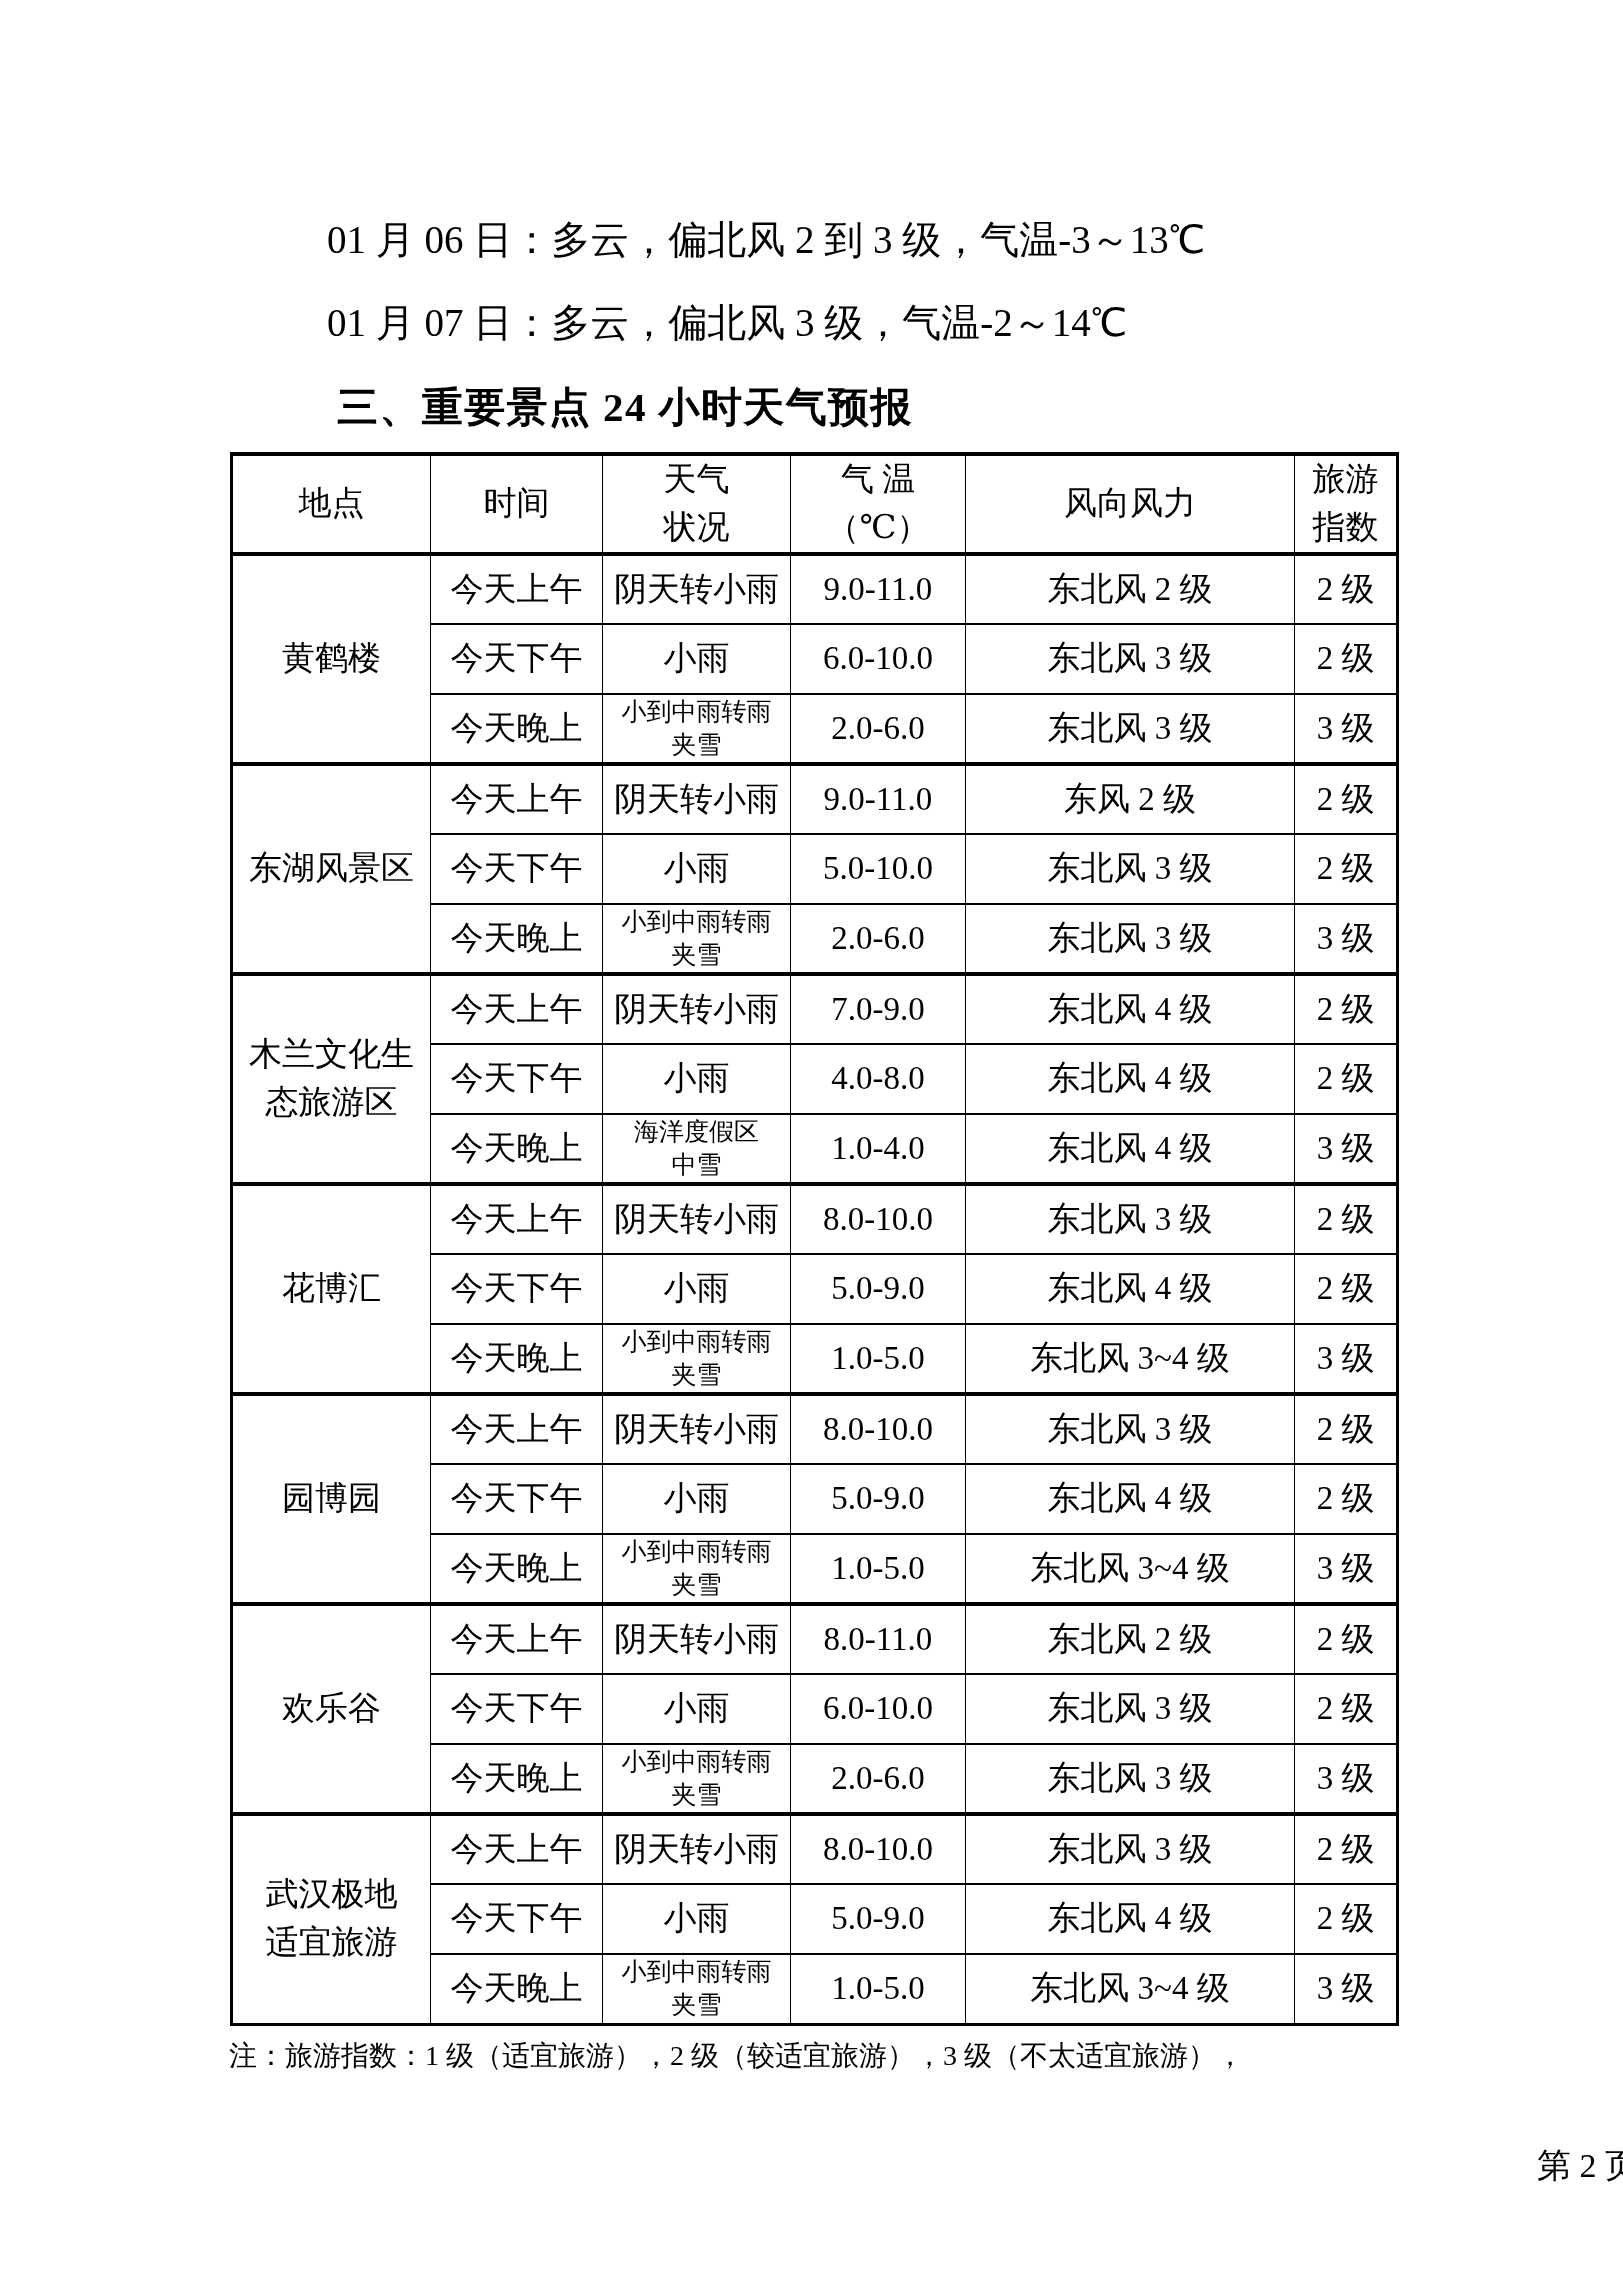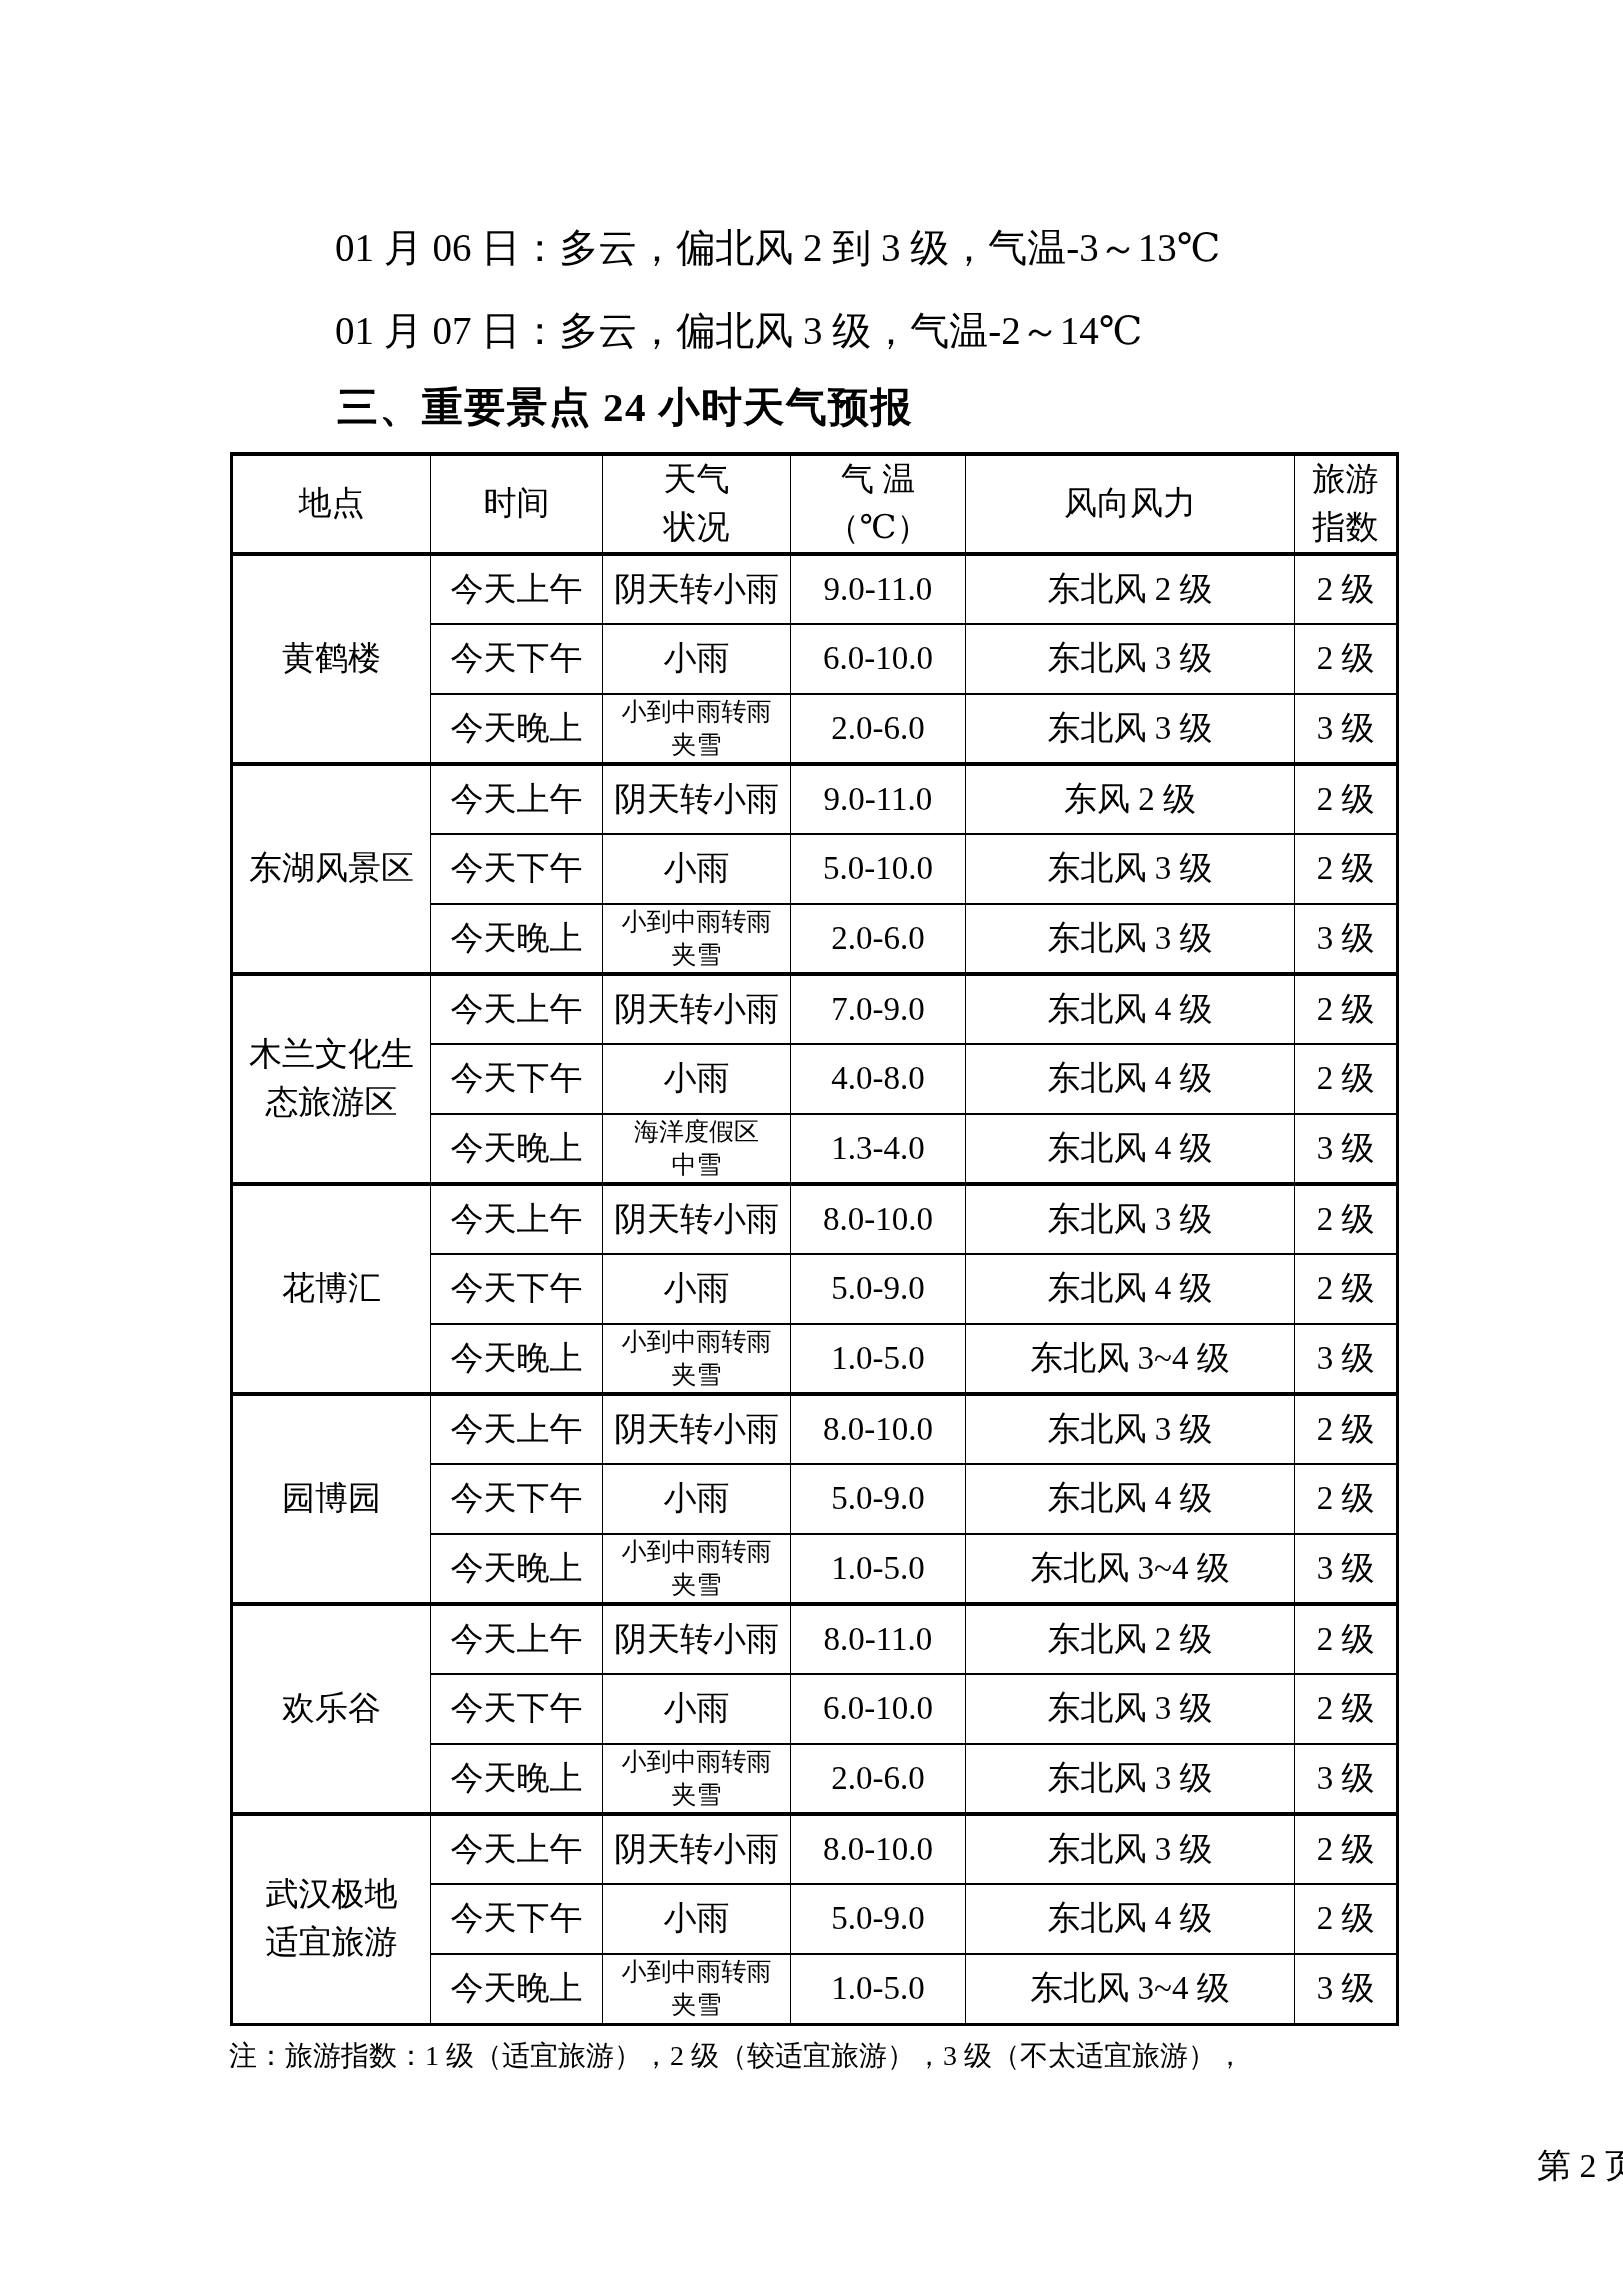--- a/index.html
+++ b/index.html
@@ -5,22 +5,22 @@
   html, body { margin: 0; padding: 0; }
   body {
     width: 1623px; height: 2295px;
     background: #ffffff; color: #000000;
     font-family: "Liberation Serif", "DejaVu Serif", serif;
     position: relative; overflow: hidden;
   }
   .page { position: absolute; left: 0; top: 0; width: 1623px; height: 2295px; }
 
   .forecast-line {
-    position: absolute; left: 327px; margin: 8px;
-    font-size: 39px; line-height: 1.15; white-space: nowrap;
+    position: absolute; left: 327px; margin: 0;
+    font-size: 39px; line-height: 1.15; white-space: nowrap; font-family: Liberation Serif, serif;
   }
   .forecast-line.l1 { top: 218px; }
   .forecast-line.l2 { top: 301px; }
 
   .section-title {
     position: absolute; left: 337px; top: 380px; margin: 0;
     font-size: 41px; font-weight: bold; white-space: nowrap;
     letter-spacing: 1.4px;
   }
 
@@ -151,21 +151,21 @@
         <td>今天下午</td>
         <td>小雨</td>
         <td>4.0-8.0</td>
         <td>东北风 4 级</td>
         <td>2 级</td>
       </tr>
       <tr>
         <td>今天晚上</td>
         <td class="weather-sm">海洋度假区
 中雪</td>
-        <td>1.3-4.0</td>
+        <td>1.0-4.0</td>
         <td>东北风 4 级</td>
         <td>3 级</td>
       </tr>
     </tbody>
 
     <tbody class="group">
       <tr>
         <td rowspan="3">花博汇</td>
         <td>今天上午</td>
         <td>阴天转小雨</td>

